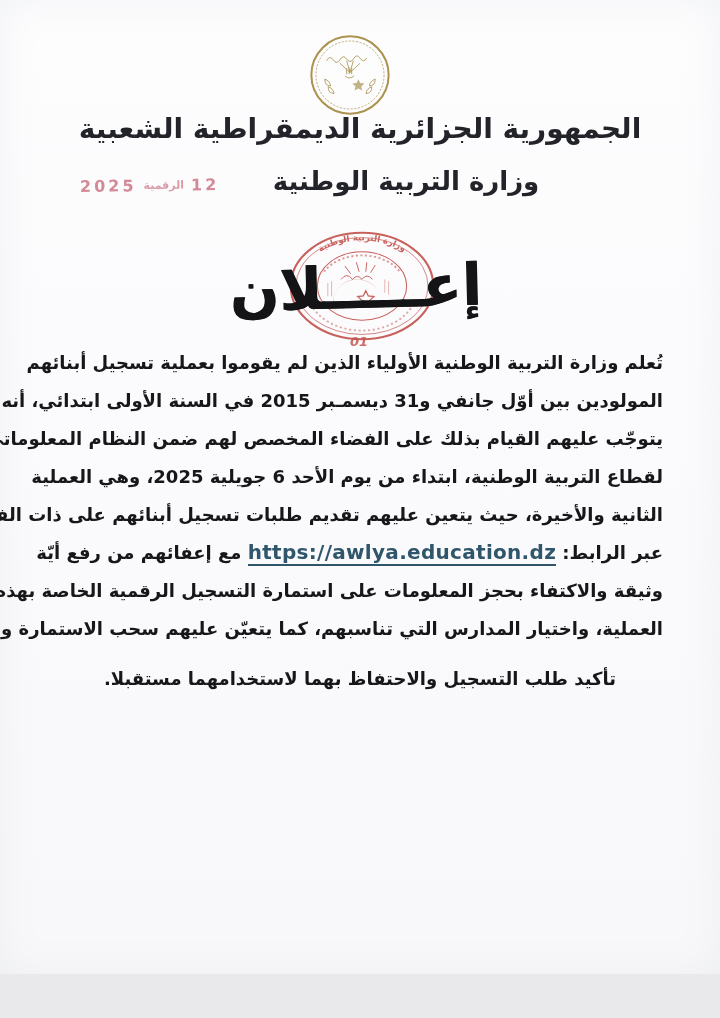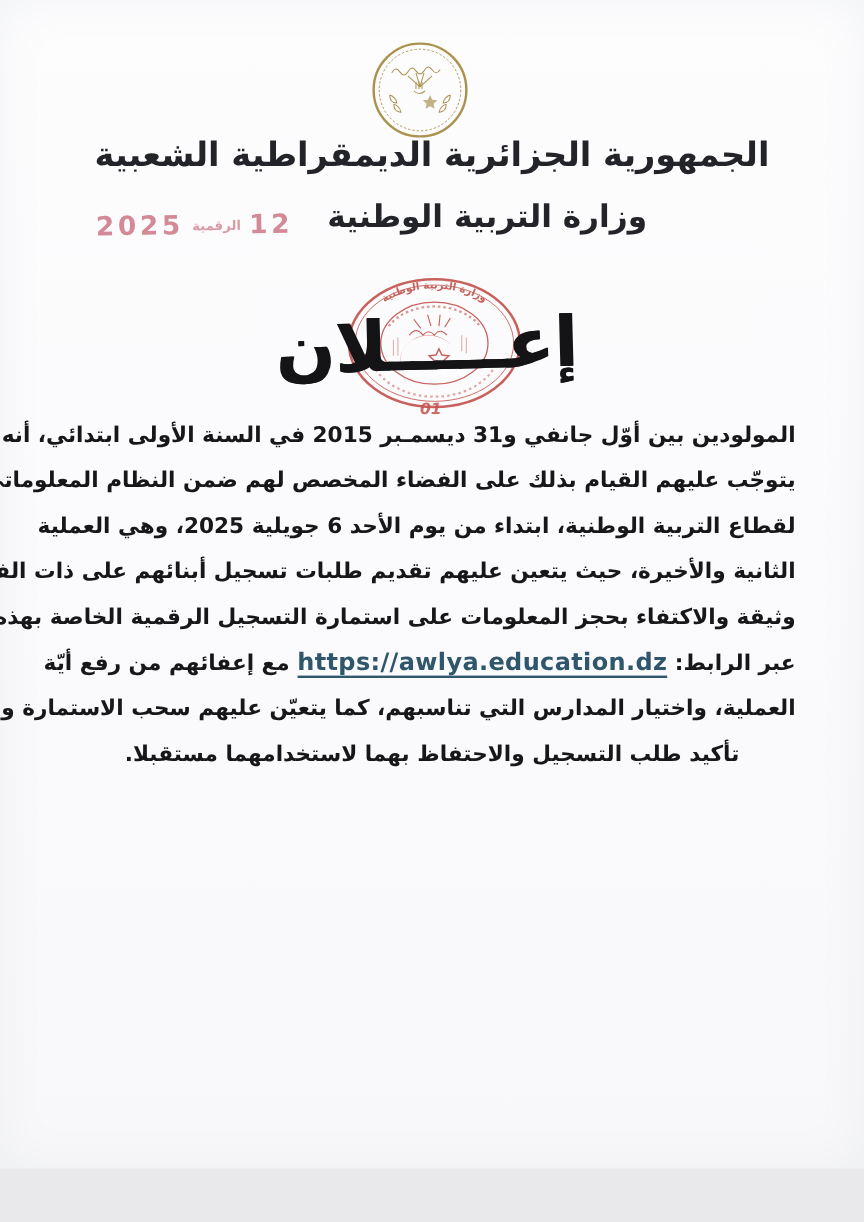--- a/index.html
+++ b/index.html
@@ -21,21 +21,21 @@
     position:absolute;left:0;right:0;top:166px;text-align:center;
     font-size:26px;font-weight:bold;color:#23232a;
     transform:translateX(46px);
   }
   
   .date-stamp{
     position:absolute;left:80px;top:176px;direction:rtl;
     color:#d0808e;font-weight:bold;display:flex;gap:7px;align-items:center;
     transform:rotate(-0.8deg);opacity:0.92;
   }
-  .date-stamp .num{font-size:22px;letter-spacing:3px;}
+  .date-stamp .num{font-size:16px;letter-spacing:3px;}
   .date-stamp .month{font-size:11px;opacity:0.85;}
   
   .stamp-svg{position:absolute;left:286px;top:228px;width:152px;height:116px;opacity:0.92;}
   .announcement-title{
     position:absolute;left:248px;top:243px;width:215px;height:90px;
     display:flex;align-items:center;justify-content:center;
     font-size:58px;font-weight:bold;color:#141416;
     text-shadow:0.8px 0 0 #141416;
     transform:rotate(-1.5deg);
     direction:rtl;white-space:nowrap;
@@ -47,21 +47,21 @@
   
   .body-text{
     position:absolute;left:57px;top:344px;width:606px;
     direction:rtl;color:#17171a;font-weight:bold;font-size:18px;
   }
   .bline{
     height:38px;line-height:38px;
     text-align:justify;text-align-last:justify;
     white-space:nowrap;
   }
-  .bline.center{text-align:right;text-align-last:center;}
+  .bline.center{text-align:right;text-align-last:center;margin-top:12px;}
   .reg-link{
     direction:ltr;display:inline-block;unicode-bidi:embed;
     color:#2f566b;font-size:20px;letter-spacing:0.3px;
     border-bottom:2.5px solid #2f566b;text-decoration:none;
     line-height:24px;cursor:pointer;
   }
 </style>
 </head>
 <body>
 
@@ -114,27 +114,28 @@
     </text>
     <path d="M55,90 A22,20 0 1 1 95,63 A17,15 0 1 0 55,90 Z" fill="#c4544f" opacity="0.7"></path>
     <path d="M84,66 l2.6,5.4 6,0.7 -4.4,4 1.2,5.8 -5.4,-3 -5.4,3 1.2,-5.8 -4.4,-4 6,-0.7 Z" fill="none" stroke="#c4544f" stroke-width="1.3"></path>
   </svg>
 
   <div class="announcement-title">إعـــــلان</div>
 
   <div class="stamp-number">01</div>
 
   <div class="body-text">
+    <div class="bline">تُعلم وزارة التربية الوطنية الأولياء الذين لم يقوموا بعملية تسجيل أبنائهم</div>
     <div class="bline">المولودين بين أوّل جانفي و31 ديسمـبر 2015 في السنة الأولى ابتدائي، أنه</div>
     <div class="bline">يتوجّب عليهم القيام بذلك على الفضاء المخصص لهم ضمن النظام المعلوماتي</div>
     <div class="bline">لقطاع التربية الوطنية، ابتداء من يوم الأحد 6 جويلية 2025، وهي العملية</div>
     <div class="bline">الثانية والأخيرة، حيث يتعين عليهم تقديم طلبات تسجيل أبنائهم على ذات الفضاء</div>
-    <div class="bline">وثيقة والاكتفاء بحجز المعلومات على استمارة التسجيل الرقمية الخاصة بهذه</div>
     <div class="bline">
       <span>عبر الرابط:</span>
       <a class="reg-link">https://awlya.education.dz</a>
       <span>مع إعفائهم من رفع أيّة</span>
     </div>
+    <div class="bline">وثيقة والاكتفاء بحجز المعلومات على استمارة التسجيل الرقمية الخاصة بهذه</div>
     <div class="bline">العملية، واختيار المدارس التي تناسبهم، كما يتعيّن عليهم سحب الاستمارة ووصل</div>
     <div class="bline center">تأكيد طلب التسجيل والاحتفاظ بهما لاستخدامهما مستقبلا.</div>
   </div>
 
 </div>
 
 </body></html>

